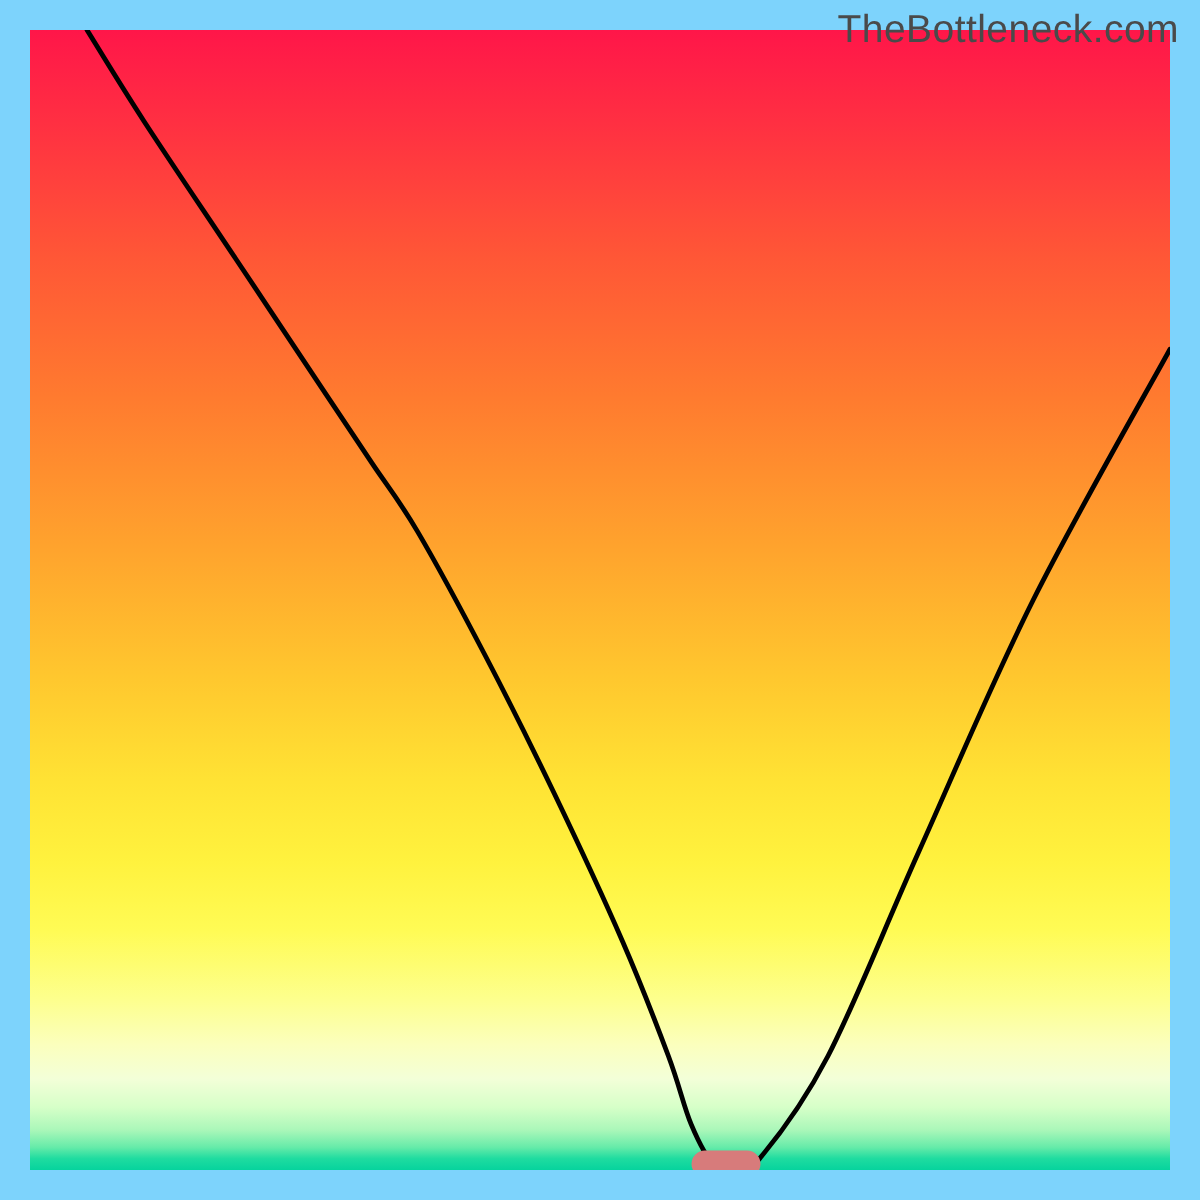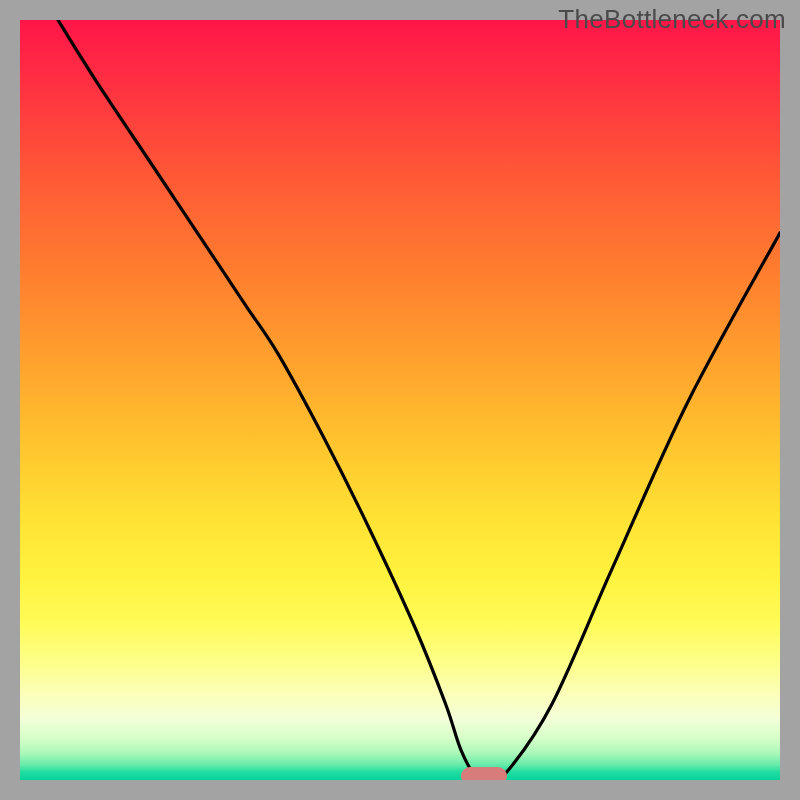--- a/index.html
+++ b/index.html
@@ -8,21 +8,21 @@
     width: 800px;
     height: 800px;
     background: #000;
     overflow: hidden;
     font-family: Arial, Helvetica, sans-serif;
   }
   .frame {
     position: relative;
     width: 800px;
     height: 800px;
-    background: #a3a3a3;
+    background: #7dd3fc;
   }
   .watermark {
     position: absolute;
     top: 4px;
     right: 14px;
     color: #4a4a4a;
     font-size: 26px;
     font-weight: 500;
     letter-spacing: 0.3px;
     z-index: 5;

